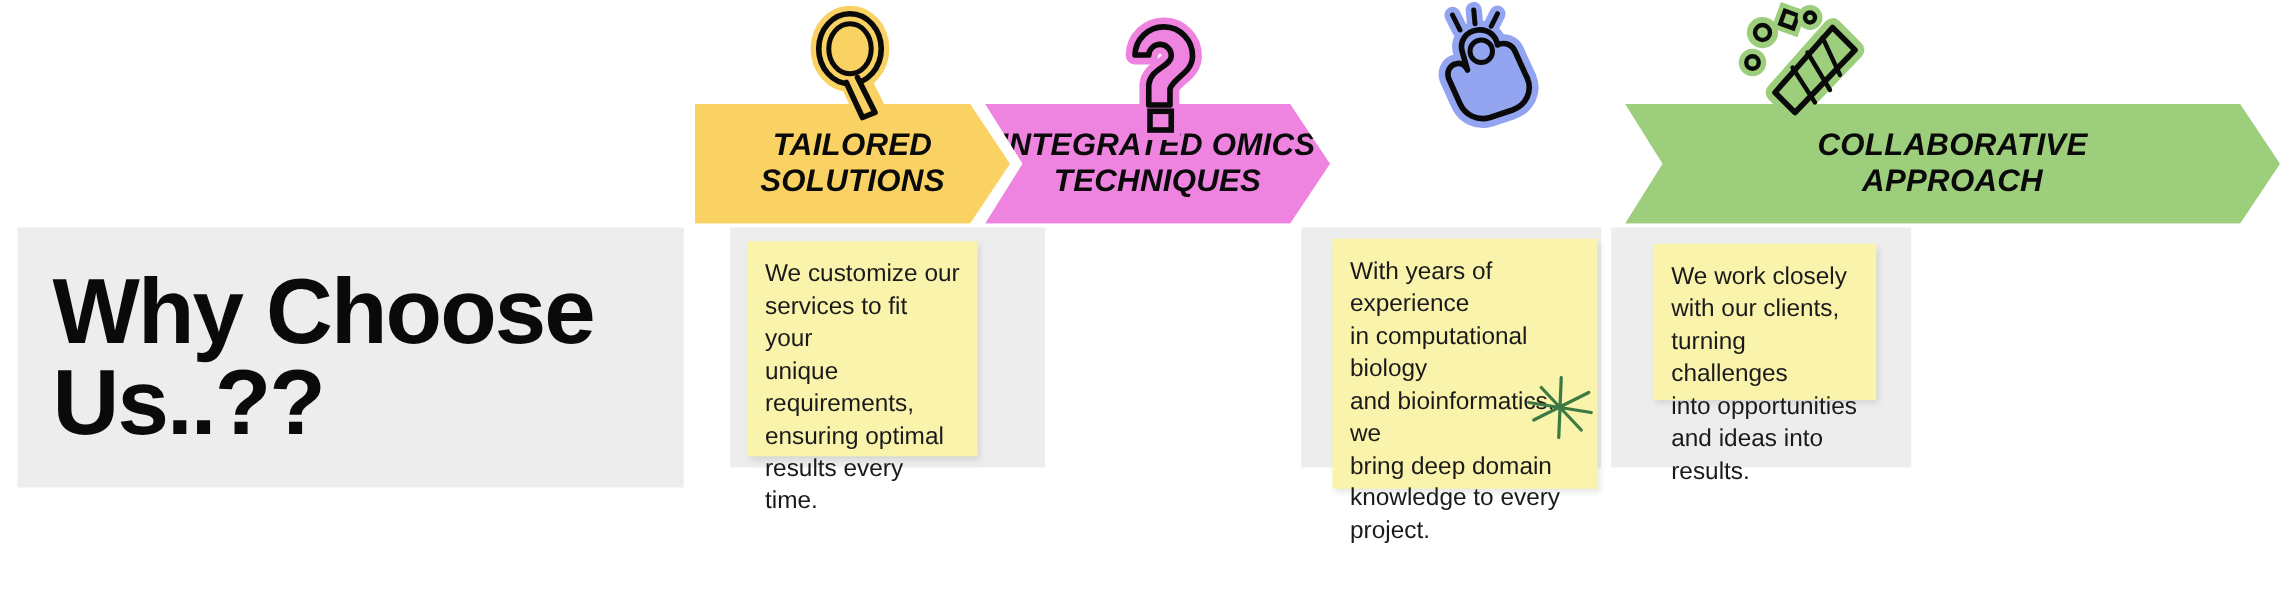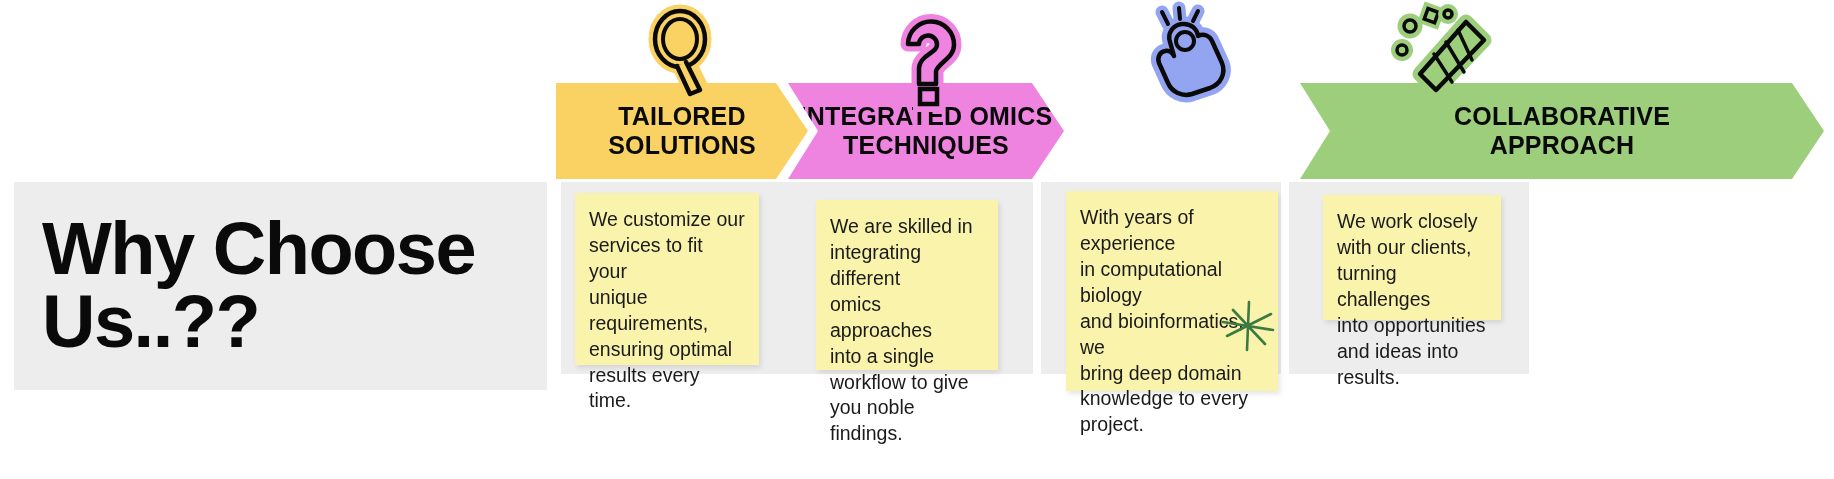--- a/index.html
+++ b/index.html
@@ -20,21 +20,21 @@
   }
   .title-text {
     padding-left: 28px;
     font-size: 74px; line-height: 0.98;
     font-weight: 700; letter-spacing: -1.5px;
     color: #0a0a0a; white-space: pre-line;
     font-family: "Liberation Sans", sans-serif;
   }
 
   
-  .band { position: absolute; left: 0; top: 0; width: 1834px; height: 182px; }
+  .band { position: absolute; left: 0; top: 0; width: 1834px; height: 182px; font-style: italic; }
 
   .chev {
     position: absolute; top: 83px; height: 96px;
     display: flex; align-items: center; justify-content: center;
     -webkit-clip-path: polygon(0 0, calc(100% - 32px) 0, 100% 50%, calc(100% - 32px) 100%, 0 100%);
     clip-path: polygon(0 0, calc(100% - 32px) 0, 100% 50%, calc(100% - 32px) 100%, 0 100%);
   }
   .chev.notch {
     -webkit-clip-path: polygon(0 0, calc(100% - 32px) 0, 100% 50%, calc(100% - 32px) 100%, 0 100%, 30px 50%);
     clip-path: polygon(0 0, calc(100% - 32px) 0, 100% 50%, calc(100% - 32px) 100%, 0 100%, 30px 50%);
@@ -58,21 +58,21 @@
   .ic1 { left: 622px; }
   .ic2 { left: 866px; }
   .ic3 { left: 1124px; }
   .ic4 { left: 1380px; }
 
   
   .card {
     position: absolute; top: 182px; height: 192px;
     background: #ededed;
   }
-  .c1 { left: 561px;  width: 252px; }
+  .c1 { left: 584px;  width: 252px; }
   .c2 { left: 793px;  width: 240px; }
   .c3 { left: 1041px; width: 240px; }
   .c4 { left: 1289px; width: 240px; }
 
   .note {
     position: absolute;
     background: #FAF3AB;
     color: #1a1a1a;
     font-size: 19.5px; line-height: 1.33;
     padding: 14px 14px 10px 14px;
@@ -173,28 +173,20 @@
 
   <div class="card c1">
     <div class="note n1">We customize our
 services to fit your
 unique
 requirements,
 ensuring optimal
 results every time.</div>
   </div>
 
-  <div class="card c2">
-    <div class="note n2">We are skilled in
-integrating different
-omics approaches
-into a single
-workflow to give
-you noble findings.</div>
-  </div>
 
   <div class="card c3">
     <div class="note n3">With years of experience
 in computational biology
 and bioinformatics, we
 bring deep domain
 knowledge to every
 project.</div>
     <div class="star-doodle">
       <svg viewBox="0 0 56 52">

